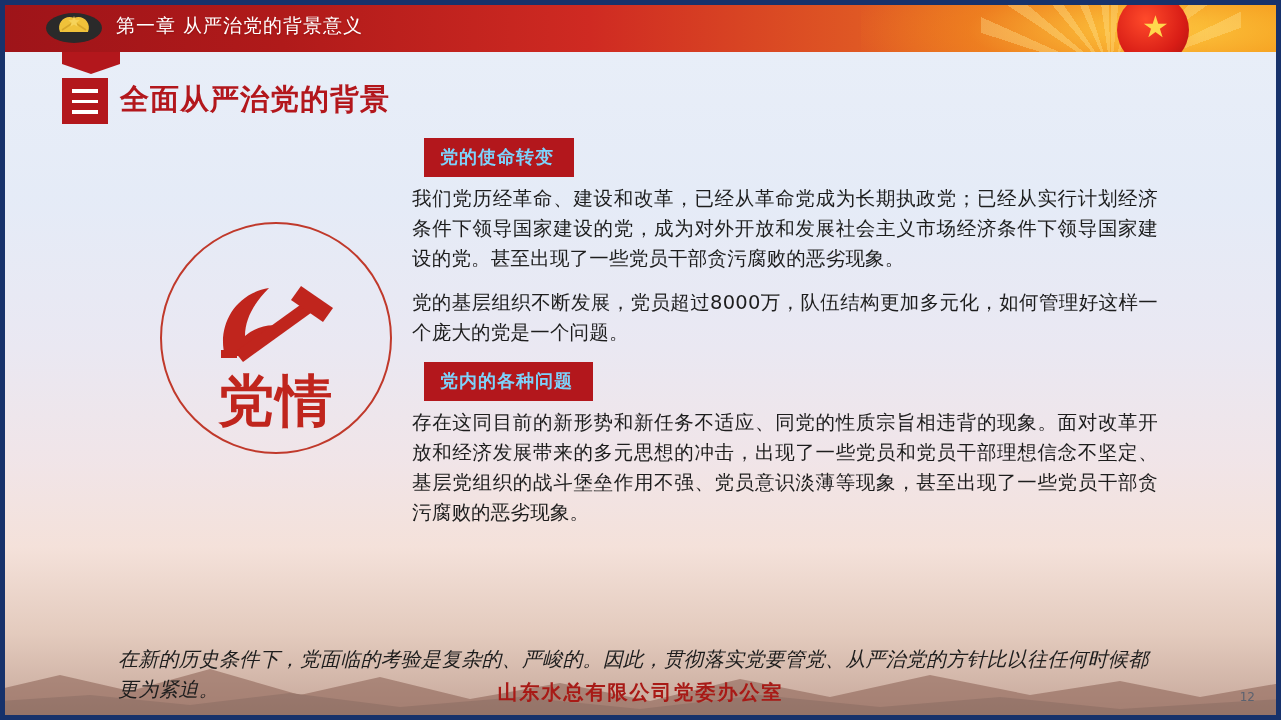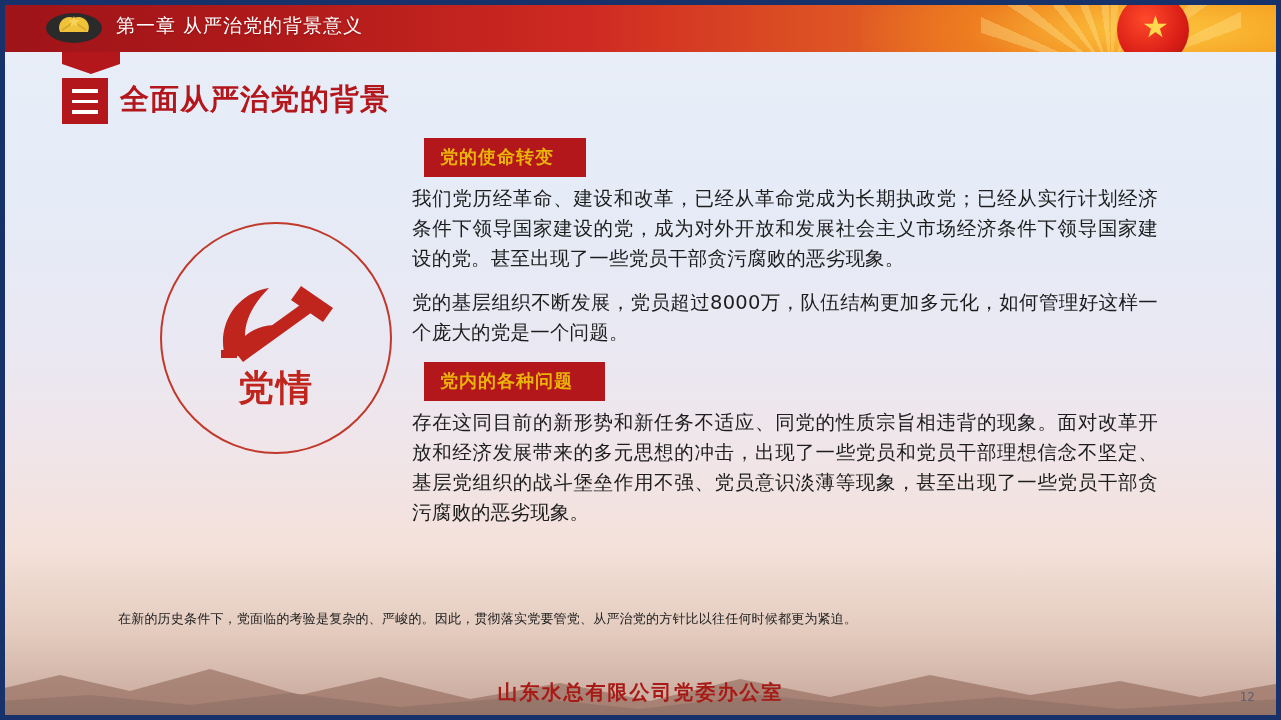--- a/index.html
+++ b/index.html
@@ -140,64 +140,65 @@
     position: absolute;
     left: 50%; top: 54px;
     transform: translateX(-50%);
     width: 130px; height: 86px;
   }
   .circle-label {
     position: absolute;
     left: 0; right: 0;
     top: 140px;
     text-align: center;
-    font-size: 36px;
+    font-size: 56px;
     font-weight: bold;
     color: #c0251d;
     font-family: "DejaVu Sans", "Liberation Sans", sans-serif;
     letter-spacing: 2px;
   }
 
   
   .content {
     position: absolute;
     left: 412px; top: 138px;
     width: 746px;
     z-index: 20;
   }
   .block { margin-bottom: 14px; }
   .block-head {
     display: inline-block;
     background: #b3171c;
-    color: #eab308;
+    color: #7dd3fc;
     font-size: 18px;
     font-weight: bold;
-    padding: 7px 32px 8px 16px;
+    padding: 7px 20px 8px 16px;
     letter-spacing: 1px;
     margin-left: 12px;
     text-align: center;
   }
   .block-body {
     font-size: 19.5px;
     line-height: 30px;
     color: #1d1d1d;
     margin-top: 7px;
     text-align: justify;
     letter-spacing: 0.2px;
   }
 
   .closing {
     position: absolute;
-    left: 118px; top: 604px;
+    left: 118px; top: 644px;
     width: 1050px;
-    font-size: 13px;
+    font-size: 20px;
     line-height: 30px;
     color: #1d1d1d;
     z-index: 20;
     letter-spacing: 0.2px;
+    font-style: italic;
   }
 
   
   .mountains {
     position: absolute;
     left: 0; bottom: 5px;
     width: 1281px; height: 90px;
     z-index: 10;
     opacity: 0.55;
   }

